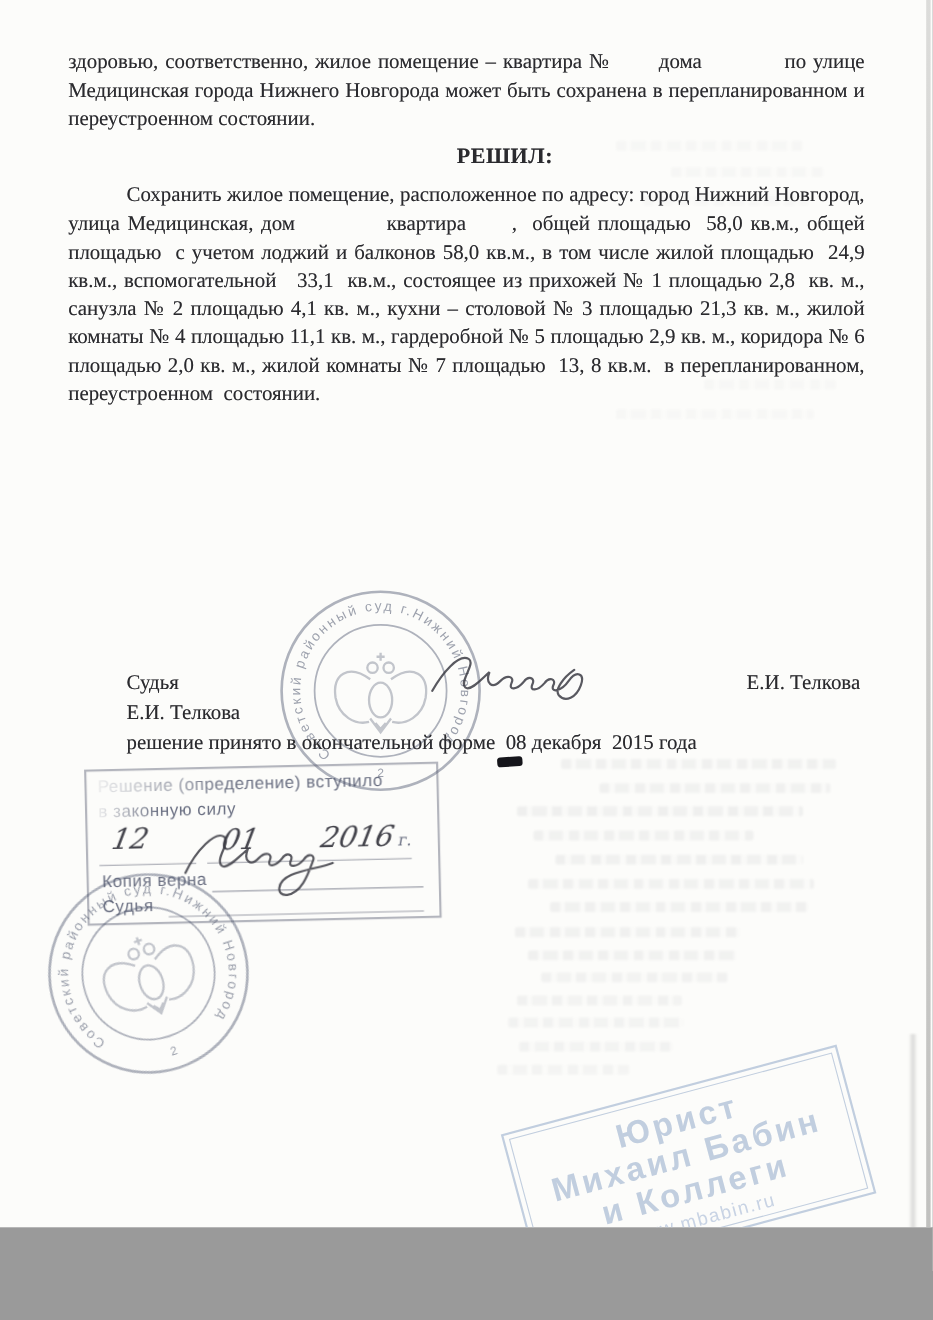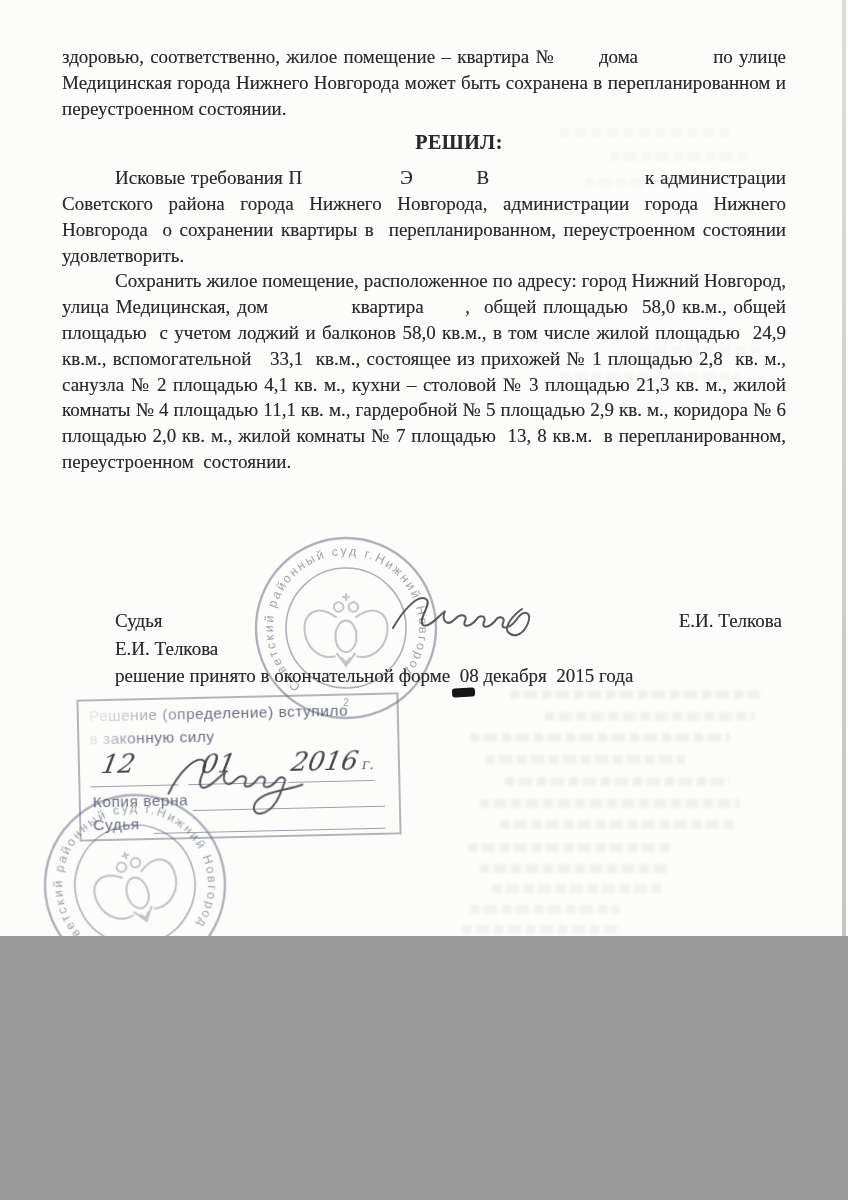--- a/index.html
+++ b/index.html
@@ -1,17 +1,17 @@
 <!DOCTYPE html>
 <html><head>
 <meta charset="utf-8">
 <style>
   html,body{margin:0;padding:0;background:#9a9a9a;}
   .page{
-    position:relative;width:848px;height:936px;margin:0 auto;
+    position:relative;width:848px;height:1116px;margin:0 auto;
     background:#fcfcfa;overflow:hidden;
     font-family:"Liberation Serif",serif;color:#2a2a2e;
   }
   
   .doc-text{
     position:absolute;left:62px;top:44px;width:724px;z-index:3;
     font-size:19px;line-height:25.8px;
     text-shadow:0 0 .5px rgba(40,40,45,.45);
   }
   .para{margin:0;text-align:justify;white-space:pre-wrap;}
@@ -110,21 +110,20 @@
   <div class="smudge" style="left:492px;top:884px;width:170px;opacity:.11"></div>
   <div class="smudge" style="left:470px;top:905px;width:150px;opacity:.11"></div>
   <div class="smudge" style="left:462px;top:925px;width:160px;opacity:.10"></div>
   <div class="smudge" style="left:472px;top:947px;width:140px;opacity:.10"></div>
   <div class="smudge" style="left:452px;top:968px;width:120px;opacity:.09"></div>
   <div class="crease"></div>
 
   <div class="doc-text">
     <p class="para">здоровью, соответственно, жилое помещение – квартира №       дома            по улице Медицинская города Нижнего Новгорода может быть сохранена в перепланированном и переустроенном состоянии.</p>
     <p class="heading">РЕШИЛ:</p>
-    <p class="para indent">Исковые требования П                 Э           В                           к администрации Советского района города Нижнего Новгорода, администрации города Нижнего Новгорода  о сохранении квартиры в  перепланированном, переустроенном состоянии удовлетворить.</p>
     <p class="para indent">Сохранить жилое помещение, расположенное по адресу: город Нижний Новгород, улица Медицинская, дом            квартира      ,  общей площадью  58,0 кв.м., общей площадью  с учетом лоджий и балконов 58,0 кв.м., в том числе жилой площадью  24,9 кв.м., вспомогательной   33,1  кв.м., состоящее из прихожей № 1 площадью 2,8  кв. м., санузла № 2 площадью 4,1 кв. м., кухни – столовой № 3 площадью 21,3 кв. м., жилой комнаты № 4 площадью 11,1 кв. м., гардеробной № 5 площадью 2,9 кв. м., коридора № 6 площадью 2,0 кв. м., жилой комнаты № 7 площадью  13, 8 кв.м.  в перепланированном, переустроенном  состоянии.</p>
   </div>
 
   <div class="sig-block">
     <div class="sig-row">
       <span>Судья</span>
       <span>Е.И. Телкова</span>
     </div>
     <div class="sig-row">
       <span>Е.И. Телкова</span>

